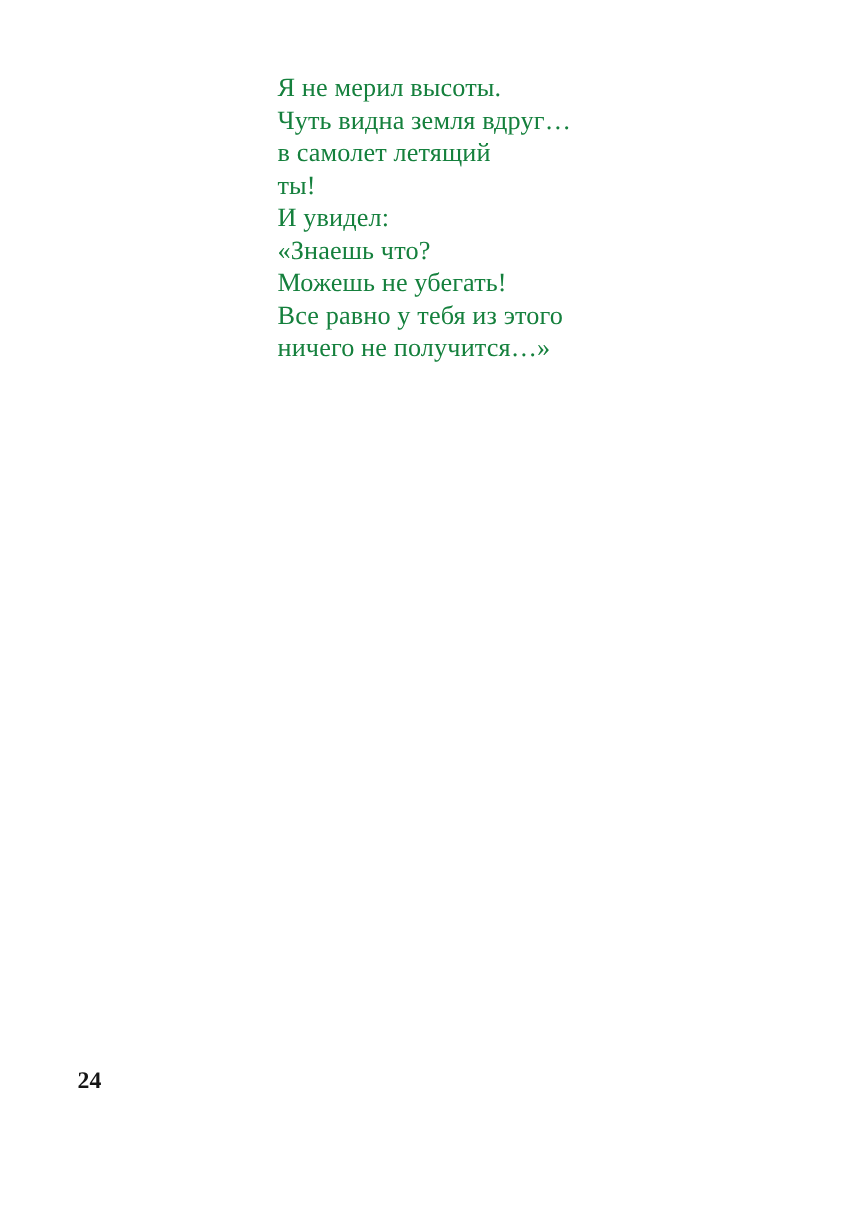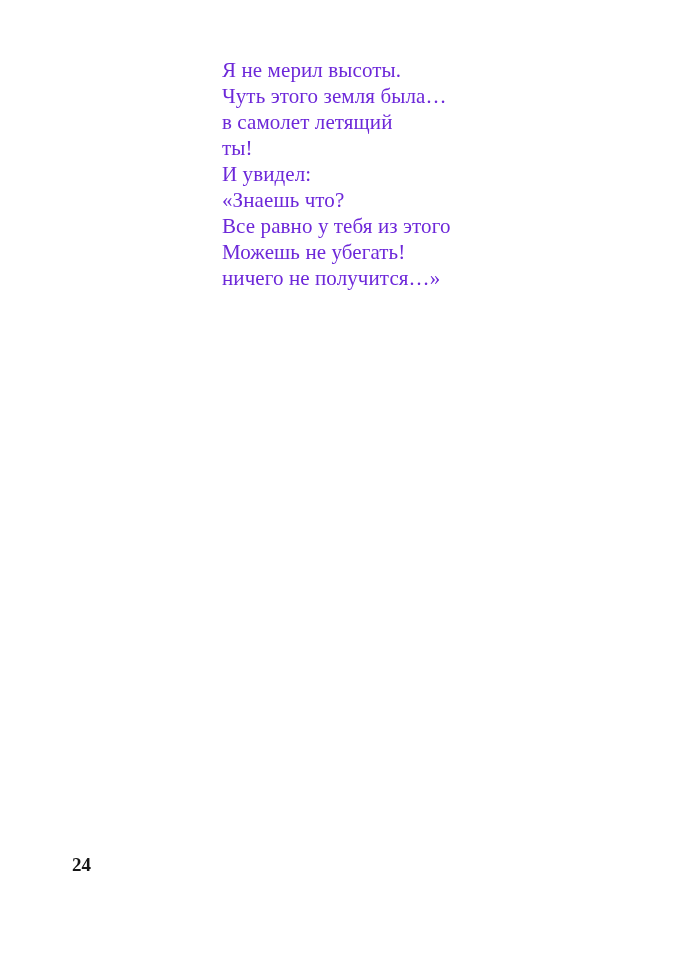--- a/index.html
+++ b/index.html
@@ -20,54 +20,54 @@
     top: 0;
     width: 679px;
     height: 974px;
     background: #ffffff;
   }
   .poem {
     position: absolute;
     left: 222px;
     top: 57px;
     width: 420px;
-    color: #6d28d9;
+    color: #15803d;
     font-size: 21px;
     line-height: 26px;
     font-weight: 400;
     letter-spacing: 0.1px;
   }
   .poem-line {
     white-space: pre;
   }
   .poem-line.indented {
     padding-left: 75px;
   }
   .folio {
     position: absolute;
-    left: 72px;
+    left: 62px;
     top: 854px;
     color: #151515;
     font-size: 19px;
     line-height: 22px;
     font-weight: 700;
   }
 </style>
 </head>
 <body>
 
 <div class="page">
 
   <div class="poem">
     <div class="poem-line">Я не мерил высоты.</div>
-    <div class="poem-line">Чуть этого земля была…</div>
+    <div class="poem-line">Чуть видна земля вдруг…</div>
     <div class="poem-line">в самолет летящий</div>
     <div class="poem-line">ты!</div>
     <div class="poem-line">И увидел:</div>
     <div class="poem-line">«Знаешь что?</div>
+    <div class="poem-line">Можешь не убегать!</div>
     <div class="poem-line">Все равно у тебя из этого</div>
-    <div class="poem-line">Можешь не убегать!</div>
     <div class="poem-line">ничего не получится…»</div>
   </div>
 
   <div class="folio">24</div>
 
 </div>
 
 </body></html>

